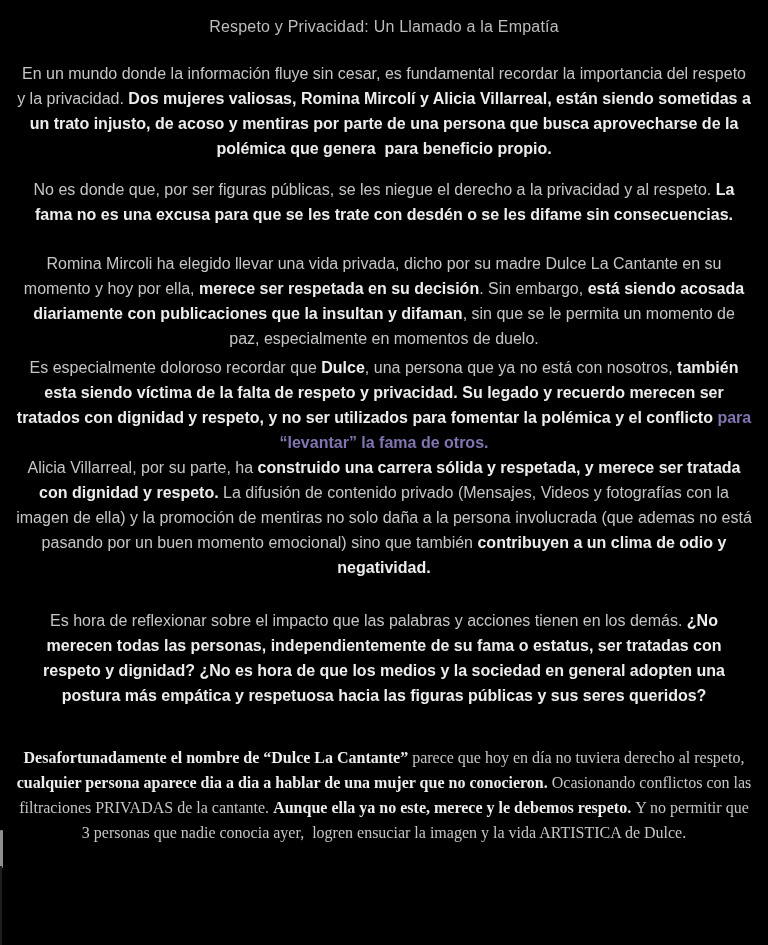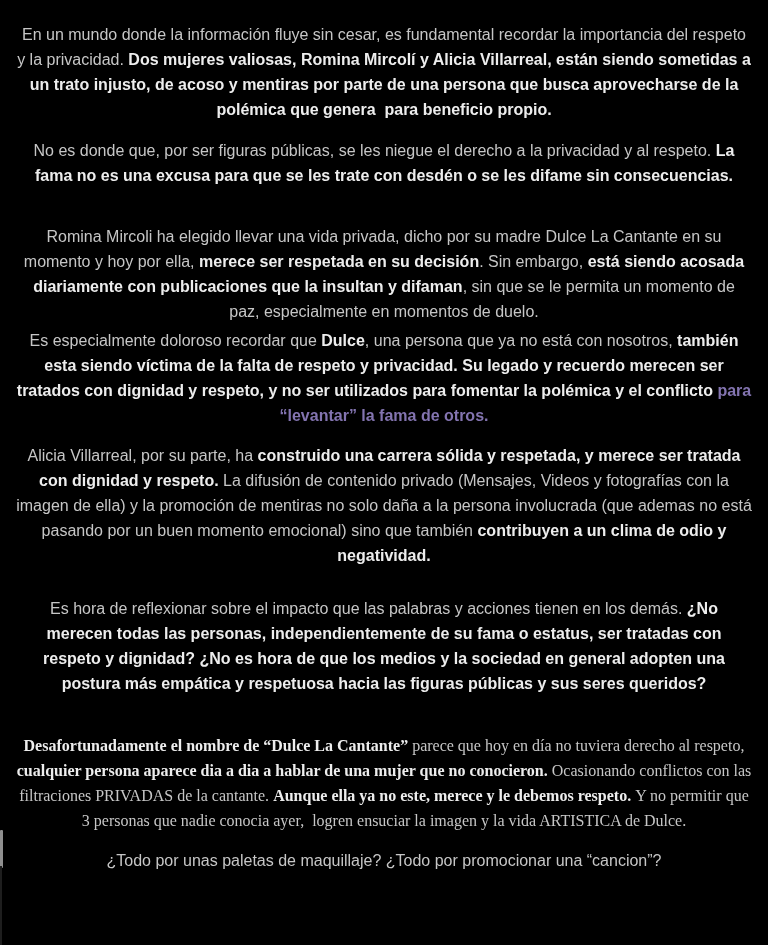--- a/index.html
+++ b/index.html
@@ -34,23 +34,23 @@
   }
   .body p {
     text-align: center;
     font-size: 16px;
     line-height: 25px;
     color: var(--text-normal);
     white-space: pre-wrap;
   }
   .body p:nth-child(1) { margin-top: 22px; }
   .body p:nth-child(2) { margin-top: 16px; }
-  .body p:nth-child(3) { margin-top: 36px; }
+  .body p:nth-child(3) { margin-top: 24px; }
   .body p:nth-child(4) { margin-top: 4px; }
-  .body p:nth-child(5) { margin-top: 15px; }
+  .body p:nth-child(5) { }
   .body p:nth-child(6) { margin-top: 28px; }
   .body p:nth-child(7) { margin-top: 37px; font-family: Liberation Serif, serif; }
   .body p:nth-child(8) { margin-top: 15px; }
   .run-normal { font-weight: 400; color: var(--text-normal); }
   .run-bold { font-weight: 700; color: var(--text-bold); }
   .run-bold-accent { font-weight: 700; color: var(--accent); }
   .edge-thumb {
     position: absolute;
     left: 0;
     top: 830px;
@@ -65,25 +65,25 @@
     top: 866px;
     width: 2px;
     height: 79px;
     background: #1e1e1e;
   }
 </style>
 </head>
 <body>
 
 <div class="screen">
+  <h1 class="title">Respeto y Privacidad: Un Llamado a la Empatía</h1>
   <main class="body">
       <p><span class="run-normal">En un mundo donde la información fluye sin cesar, es fundamental recordar la importancia del respeto y la privacidad. </span><span class="run-bold">Dos mujeres valiosas, Romina Mircolí y Alicia Villarreal, están siendo sometidas a un trato injusto, de acoso y mentiras por parte de una persona que busca aprovecharse de la polémica que genera  para beneficio propio.</span></p>
       <p><span class="run-normal">No es donde que, por ser figuras públicas, se les niegue el derecho a la privacidad y al respeto. </span><span class="run-bold">La fama no es una excusa para que se les trate con desdén o se les difame sin consecuencias.</span></p>
       <p><span class="run-normal">Romina Mircoli ha elegido llevar una vida privada, dicho por su madre Dulce La Cantante en su momento y hoy por ella, </span><span class="run-bold">merece ser respetada en su decisión</span><span class="run-normal">. Sin embargo, </span><span class="run-bold">está siendo acosada diariamente con publicaciones que la insultan y difaman</span><span class="run-normal">, sin que se le permita un momento de paz, especialmente en momentos de duelo.</span></p>
       <p><span class="run-normal">Es especialmente doloroso recordar que </span><span class="run-bold">Dulce</span><span class="run-normal">, una persona que ya no está con nosotros, </span><span class="run-bold">también esta siendo víctima de la falta de respeto y privacidad. Su legado y recuerdo merecen ser tratados con dignidad y respeto, y no ser utilizados para fomentar la polémica y el conflicto </span><span class="run-bold-accent">para “levantar” la fama de otros.</span></p>
       <p><span class="run-normal">Alicia Villarreal, por su parte, ha </span><span class="run-bold">construido una carrera sólida y respetada, y merece ser tratada con dignidad y respeto. </span><span class="run-normal">La difusión de contenido privado (Mensajes, Videos y fotografías con la imagen de ella) y la promoción de mentiras no solo daña a la persona involucrada (que ademas no está pasando por un buen momento emocional) sino que también </span><span class="run-bold">contribuyen a un clima de odio y negatividad.</span></p>
       <p><span class="run-normal">Es hora de reflexionar sobre el impacto que las palabras y acciones tienen en los demás. </span><span class="run-bold">¿No merecen todas las personas, independientemente de su fama o estatus, ser tratadas con respeto y dignidad? ¿No es hora de que los medios y la sociedad en general adopten una postura más empática y respetuosa hacia las figuras públicas y sus seres queridos?</span></p>
       <p><span class="run-bold">Desafortunadamente el nombre de “Dulce La Cantante” </span><span class="run-normal">parece que hoy en día no tuviera derecho al respeto, </span><span class="run-bold">cualquier persona aparece dia a dia a hablar de una mujer que no conocieron. </span><span class="run-normal">Ocasionando conflictos con las filtraciones PRIVADAS de la cantante. </span><span class="run-bold">Aunque ella ya no este, merece y le debemos respeto. </span><span class="run-normal">Y no permitir que 3 personas que nadie conocia ayer,  logren ensuciar la imagen y la vida ARTISTICA de Dulce.</span></p>
-      <p><span class="run-normal">¿Todo por unas paletas de maquillaje? ¿Todo por promocionar una “cancion”?</span></p>
     </main>
   <div class="edge-thumb"></div>
   <div class="edge-track"></div>
 </div>
 
 </body></html>

